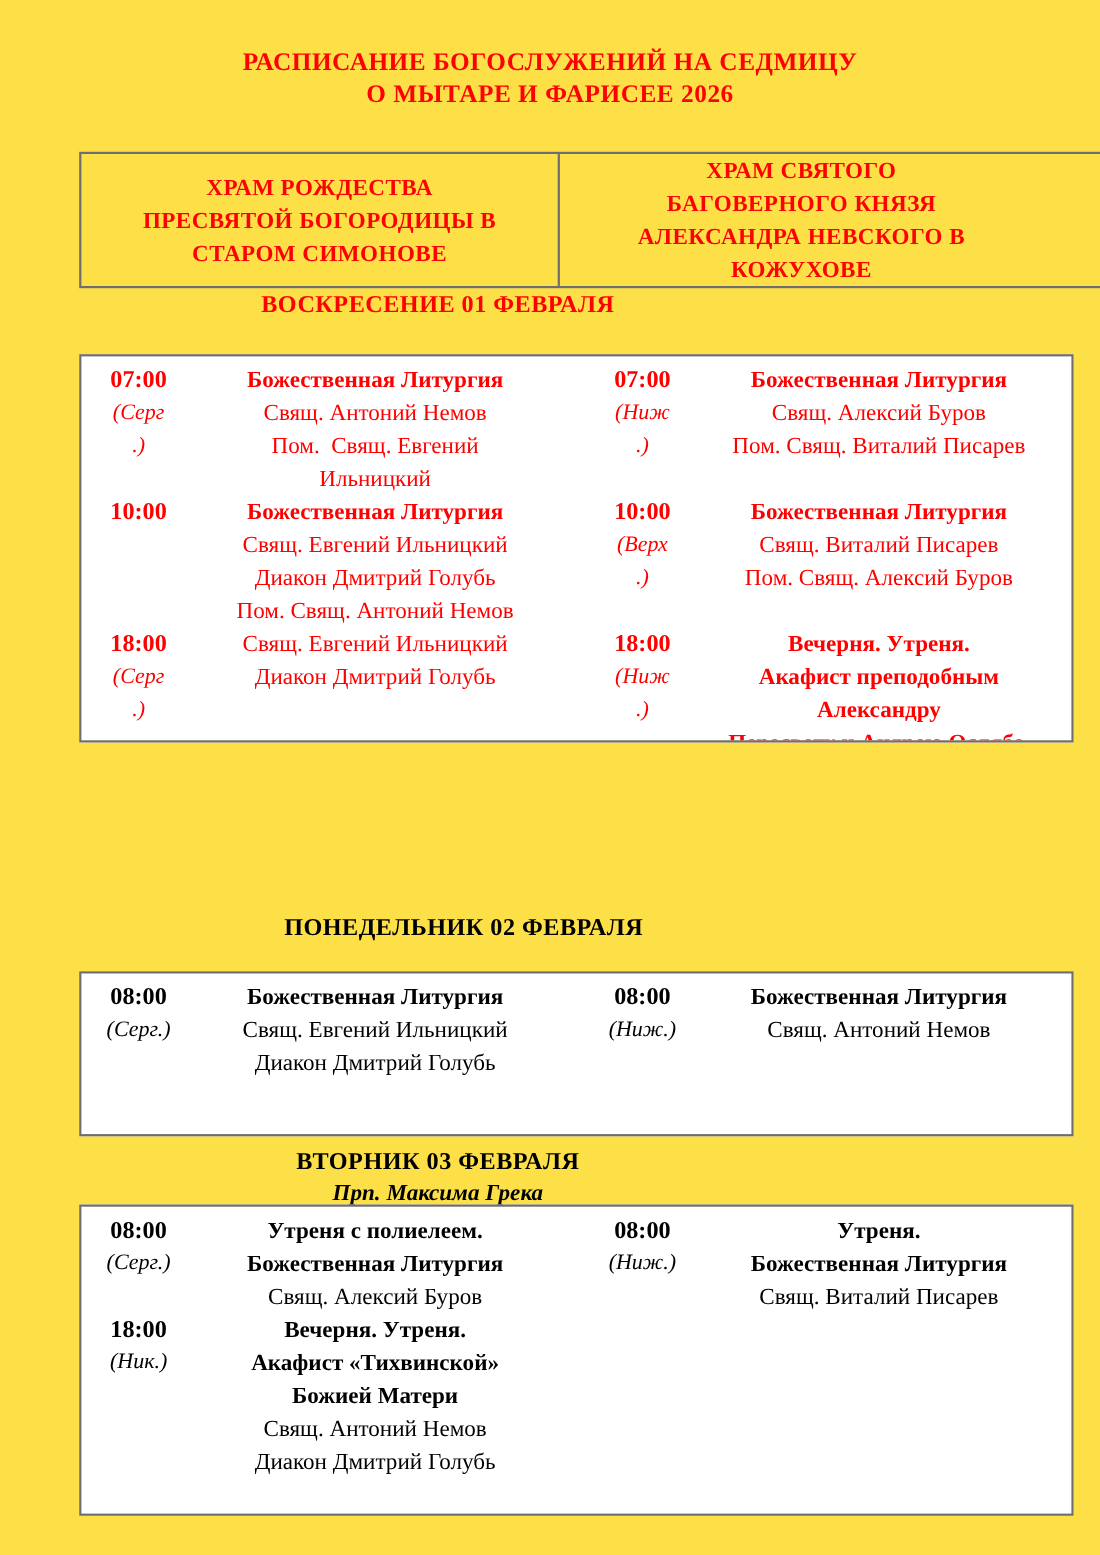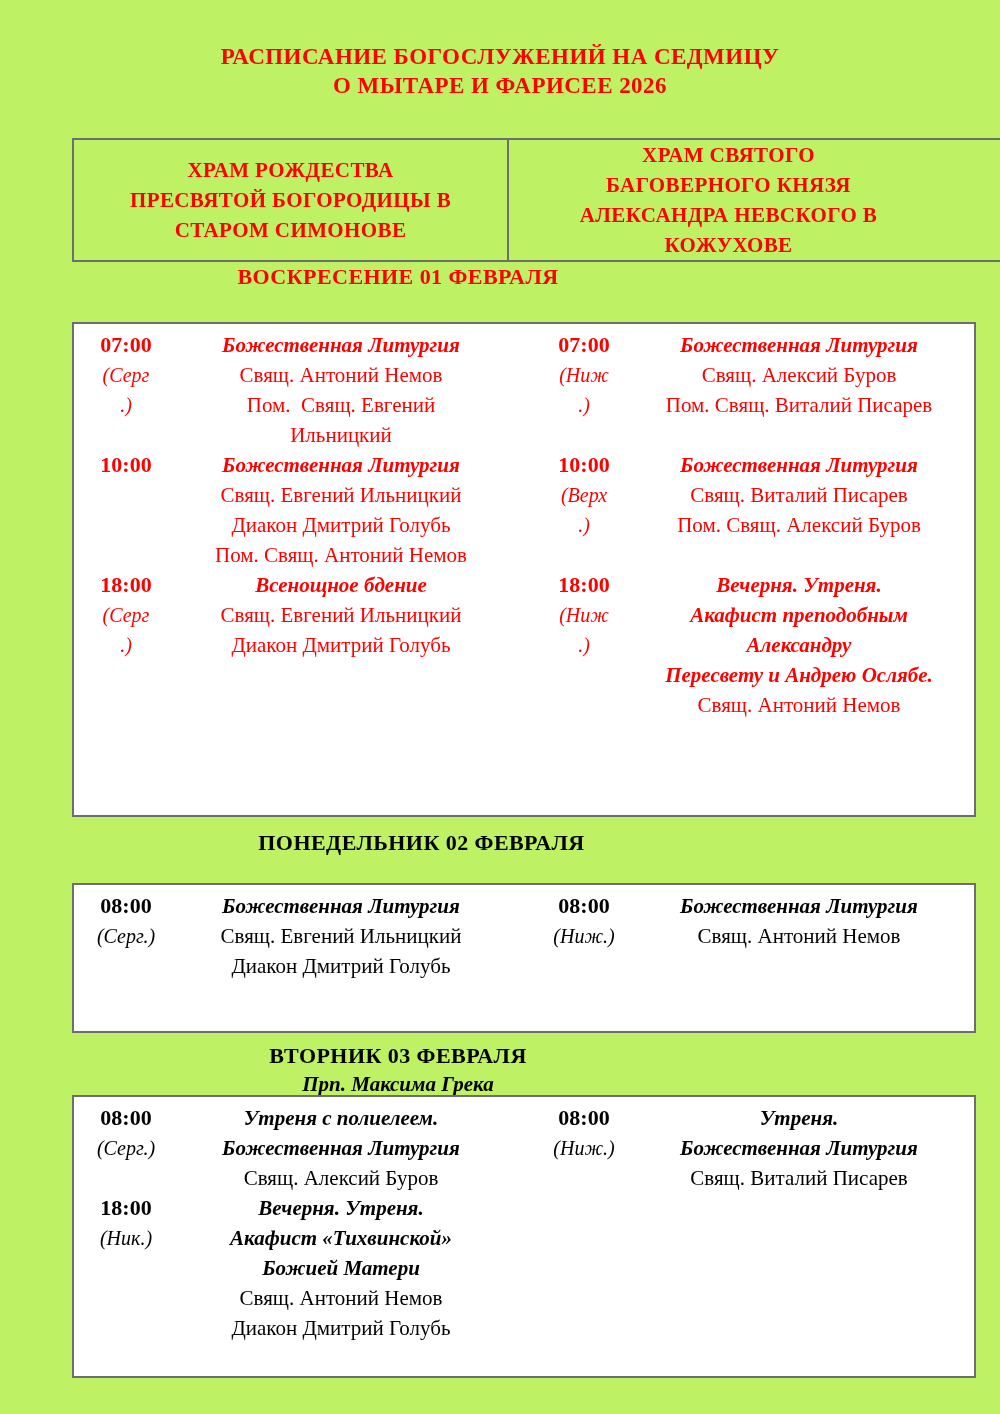--- a/index.html
+++ b/index.html
@@ -10,21 +10,21 @@
   * { margin: 0; padding: 0; box-sizing: border-box; }
   html, body { background: #ffffff; }
   body {
     font-family: "Liberation Serif", "DejaVu Serif", serif;
     width: 1000px;
   }
   .page {
     position: relative;
     width: 1000px;
     height: 1414px;
-    background: #bef264;
+    background: #fde047;
     overflow: hidden;
   }
 
   
   .title {
     position: absolute;
     top: 42px; left: 0; width: 1000px;
     text-align: center;
     color: var(--accent_red);
     font-weight: bold;
@@ -91,21 +91,21 @@
     position: absolute;
     left: 72px;
     width: 904px;
     border: 2px solid var(--border_gray);
     padding: 6px 4px 0 8px;
     overflow: hidden;
     background: #ffffff;
   }
   .day-box.red { color: var(--accent_red); }
   .day-box.black { color: var(--text_black); }
-  .b-sun { top: 322px; height: 495px; }
+  .b-sun { top: 322px; height: 353px; }
   .b-mon { top: 883px; height: 150px; }
   .b-tue { top: 1095px; height: 283px; }
 
   .srow {
     display: grid;
     grid-template-columns: 88px 342px 28px 88px 1fr;
   }
   .srow + .srow { }
 
   .tcol { text-align: center; }
@@ -119,21 +119,21 @@
     font-size: 20px;
     line-height: 30px;
   }
   .place .ln { font-size: 20px; }
   .dcol { text-align: center; }
   .ln {
     font-size: 21px;
     line-height: 30px;
     white-space: pre-wrap;
   }
-  .ln-bi { font-weight: bold; font-style: italic; }
+  .ln-bi { font-weight: bold; }
 </style>
 </head>
 <body>
 
 <div class="page">
 
   <div class="title">
     <div>РАСПИСАНИЕ БОГОСЛУЖЕНИЙ НА СЕДМИЦУ</div>
     <div>О МЫТАРЕ И ФАРИСЕЕ 2026</div>
   </div>
@@ -210,21 +210,20 @@
     </div>
     <div class="srow">
       <div class="tcol">
         <div class="time">18:00</div>
         <div class="place">
             <div class="ln">(Серг</div>
             <div class="ln">.)</div>
           </div>
       </div>
       <div class="dcol">
-          <div class="ln ln-bi">Всенощное бдение</div>
           <div class="ln ln-n">Свящ. Евгений Ильницкий</div>
           <div class="ln ln-n">Диакон Дмитрий Голубь</div>
         </div>
       <div class="gap"></div>
       <div class="tcol">
         <div class="time">18:00</div>
         <div class="place">
             <div class="ln">(Ниж</div>
             <div class="ln">.)</div>
           </div>

